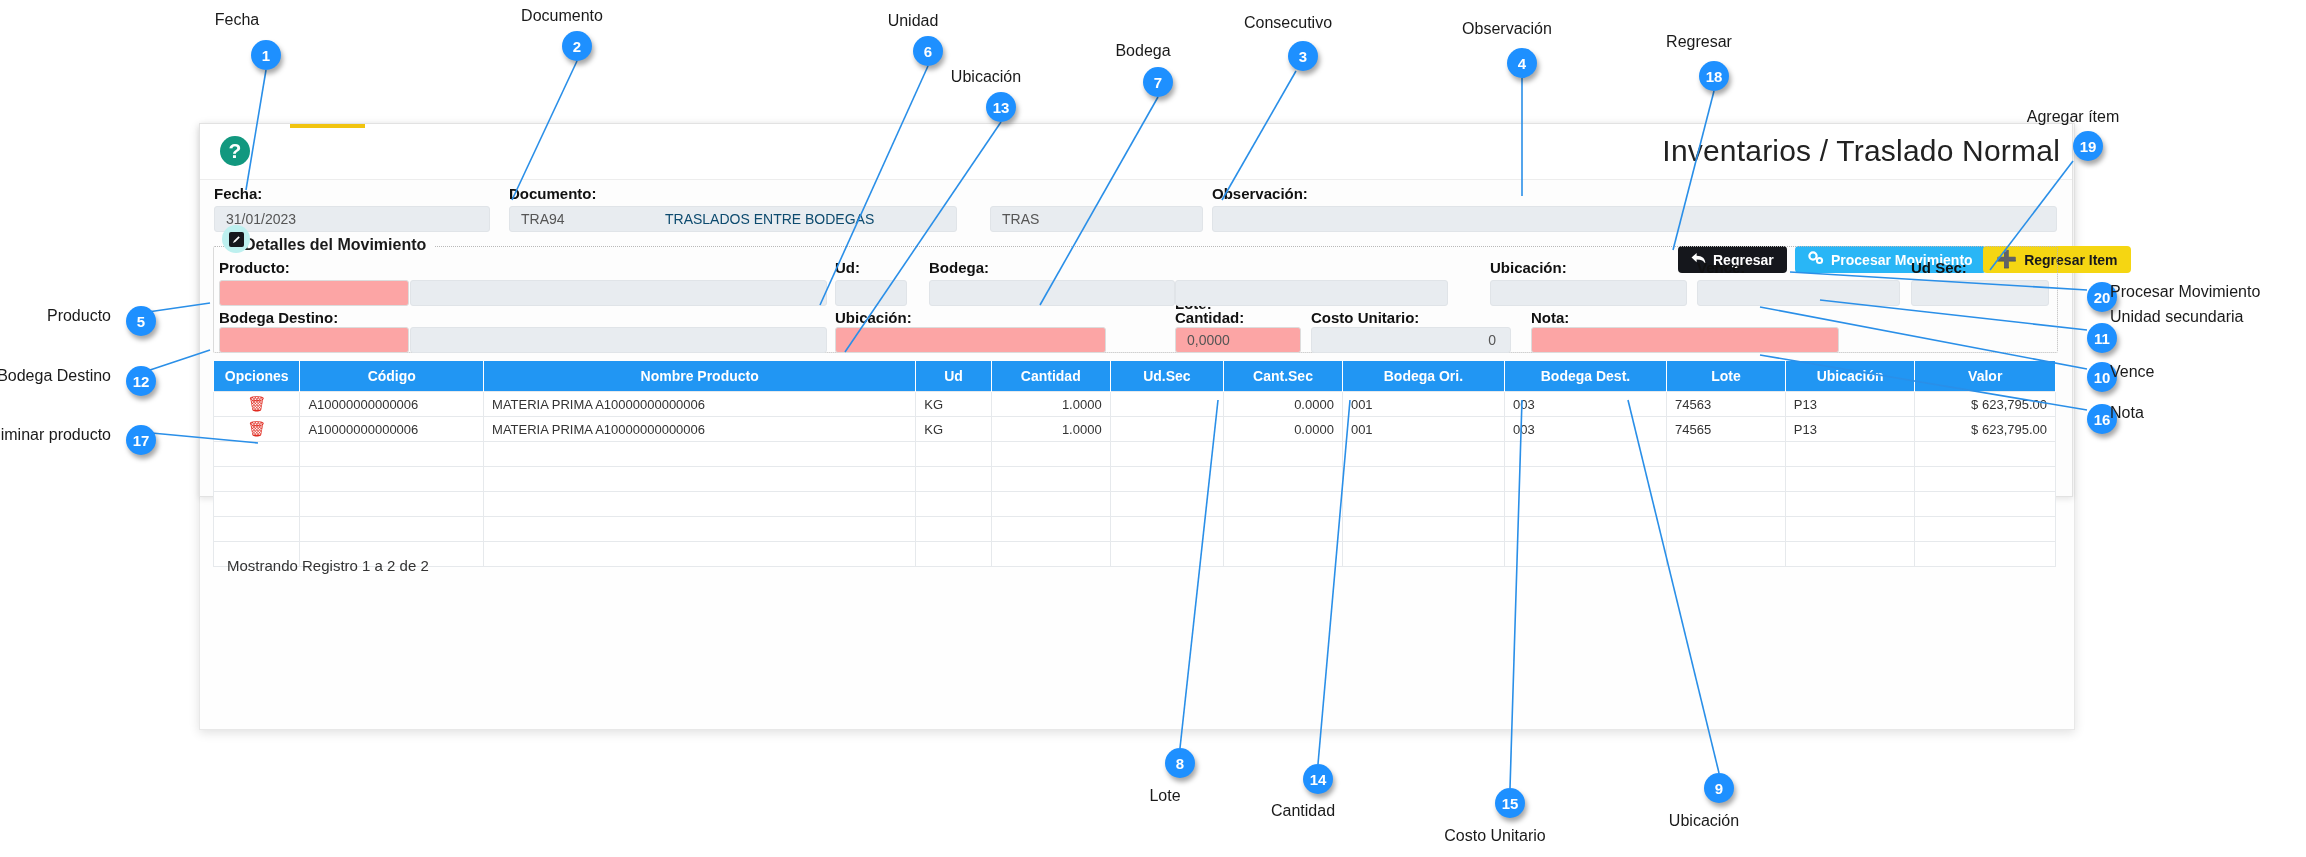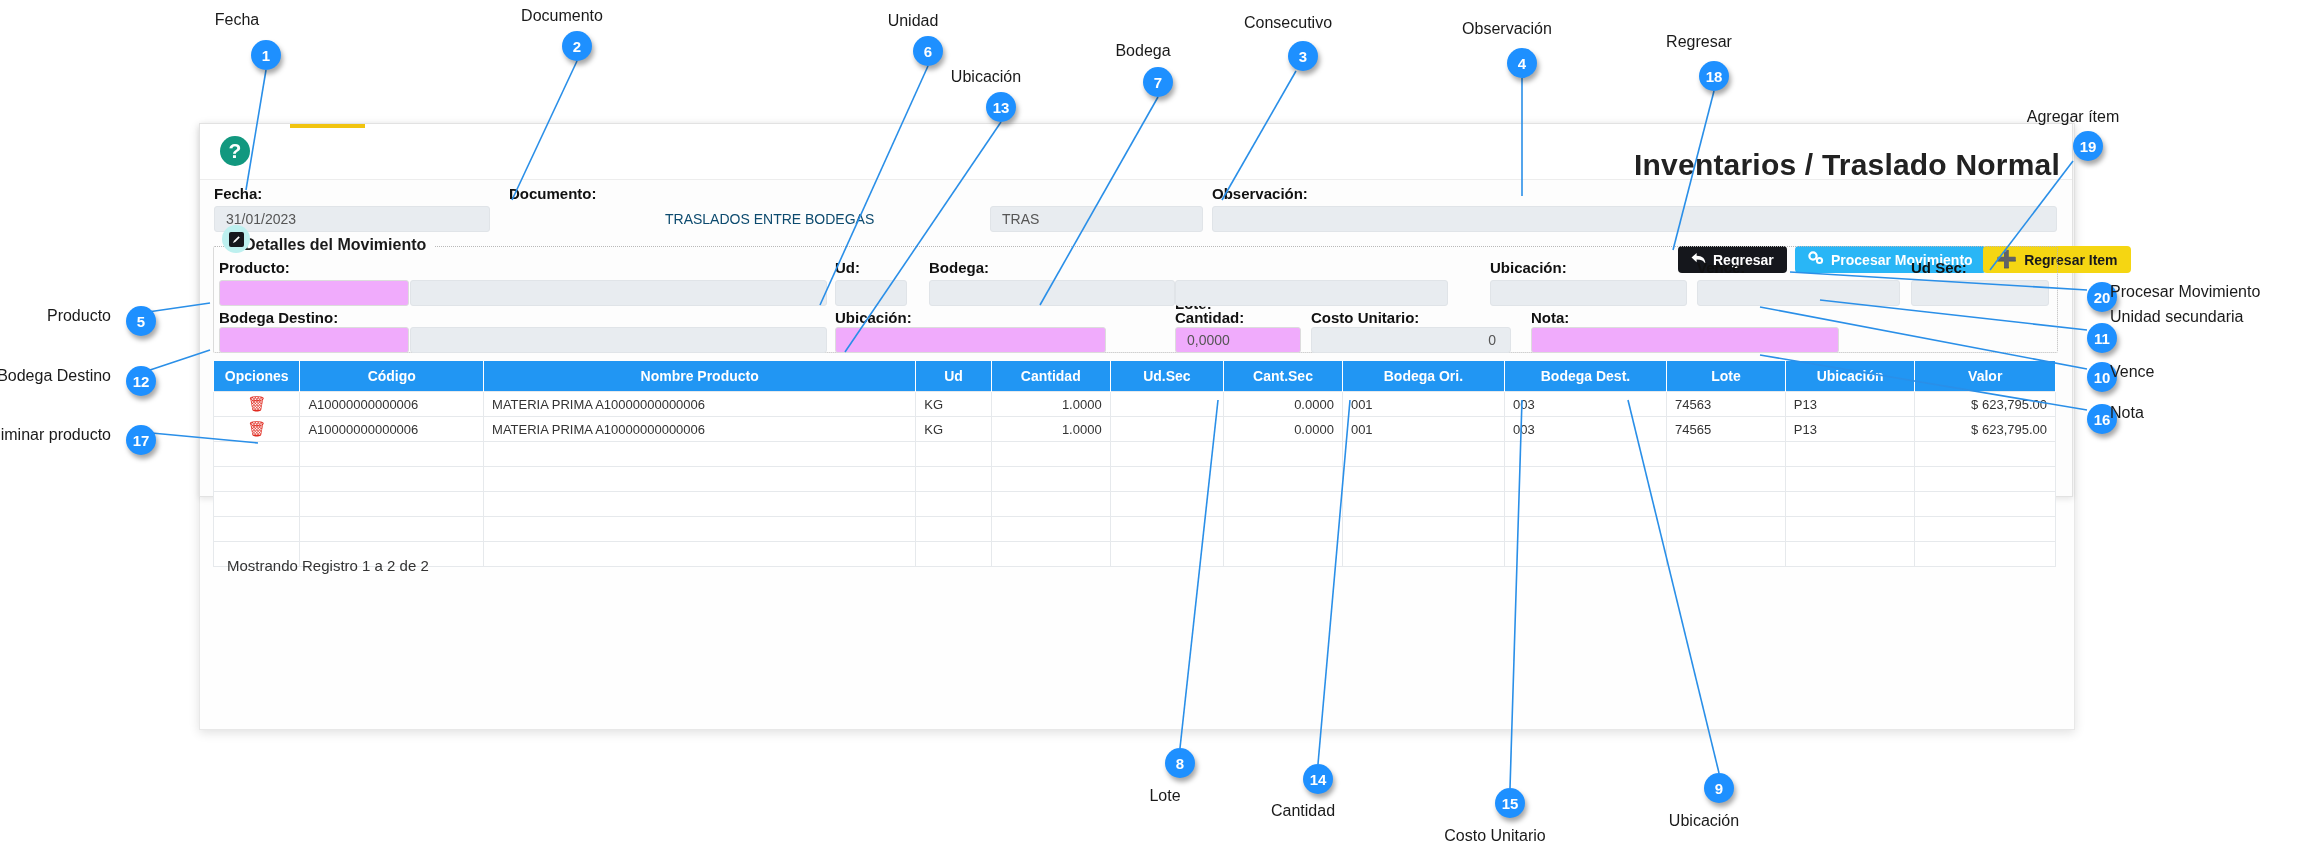--- a/index.html
+++ b/index.html
@@ -49,36 +49,36 @@
   }
   #tab-indicator{
     position:absolute;left:90px;top:0px;width:75px;height:4px;background:#f1c40f;
   }
   #help-icon{
     position:absolute;left:20px;top:12px;width:30px;height:30px;border-radius:50%;
     background:#12987f;color:#fff;font-size:21px;font-weight:bold;
     display:flex;align-items:center;justify-content:center;
   }
   #page-title{
-    position:absolute;right:12px;top:24px;
-    font-size:30px;color:#222;font-weight:700;letter-spacing:.2px;
+    position:absolute;right:12px;top:10px;
+    font-size:30px;color:#222;font-weight:400;letter-spacing:.2px;
   }
 
   
   #hdr{position:absolute;left:0;top:55px;width:100%;height:60px;}
   .fld-label{
     position:absolute;font-size:15px;color:#111;font-weight:bold;
     font-family:"Liberation Sans", sans-serif;
   }
   .fld{
     position:absolute;height:26px;background:#e8ecf0;border:1px solid #e0e4e8;
     border-radius:3px;font-size:14px;color:#555;
     display:flex;align-items:center;padding-left:11px;box-sizing:border-box;
   }
-  .fld.white{background:#f0abfc;border:1px solid #dcdcdc;}
+  .fld.white{background:#fca5a5;border:1px solid #dcdcdc;}
   .fld.num{justify-content:flex-end;padding-right:14px;padding-left:0;}
 
   
   #details{
     position:absolute;left:13px;top:122px;width:1843px;height:105px;
     border:1px dotted #b9b9b9;border-radius:2px;
   }
   #details-legend{
     position:absolute;left:22px;top:-11px;background:#fdfdfd;padding:0 8px;
     font-size:16px;font-weight:bold;color:#1a1a1a;
@@ -134,20 +134,21 @@
     <div id="tab-indicator"></div>
     <div id="help-icon">?</div>
     <div id="page-title">Inventarios / Traslado Normal</div>
   </div>
 
   <div id="hdr">
     <div class="fld-label" style="left:14px;top:6px;">Fecha:</div>
     <div class="fld" style="left:14px;top:27px;width:276px;">31/01/2023</div>
 
     <div class="fld-label" style="left:309px;top:6px;">Documento:</div>
+    <div class="fld" style="left:309px;top:27px;width:448px;">TRA94</div>
     <div class="fld" style="left:454px;top:27px;width:303px;background:transparent;border:none;color:#0c4a6e;">TRASLADOS ENTRE BODEGAS</div>
 
     <div class="fld-label" style="left:790px;top:6px;margin-top:30px;">Consecutivo:</div>
     <div class="fld" style="left:790px;top:27px;width:213px;">TRAS</div>
 
     <div class="fld-label" style="left:1012px;top:6px;">Observación:</div>
     <div class="fld" style="left:1012px;top:27px;width:845px;"></div>
   </div>
 
   <div class="btn" id="btn-regresar" style="left:1478px;top:122px;">

